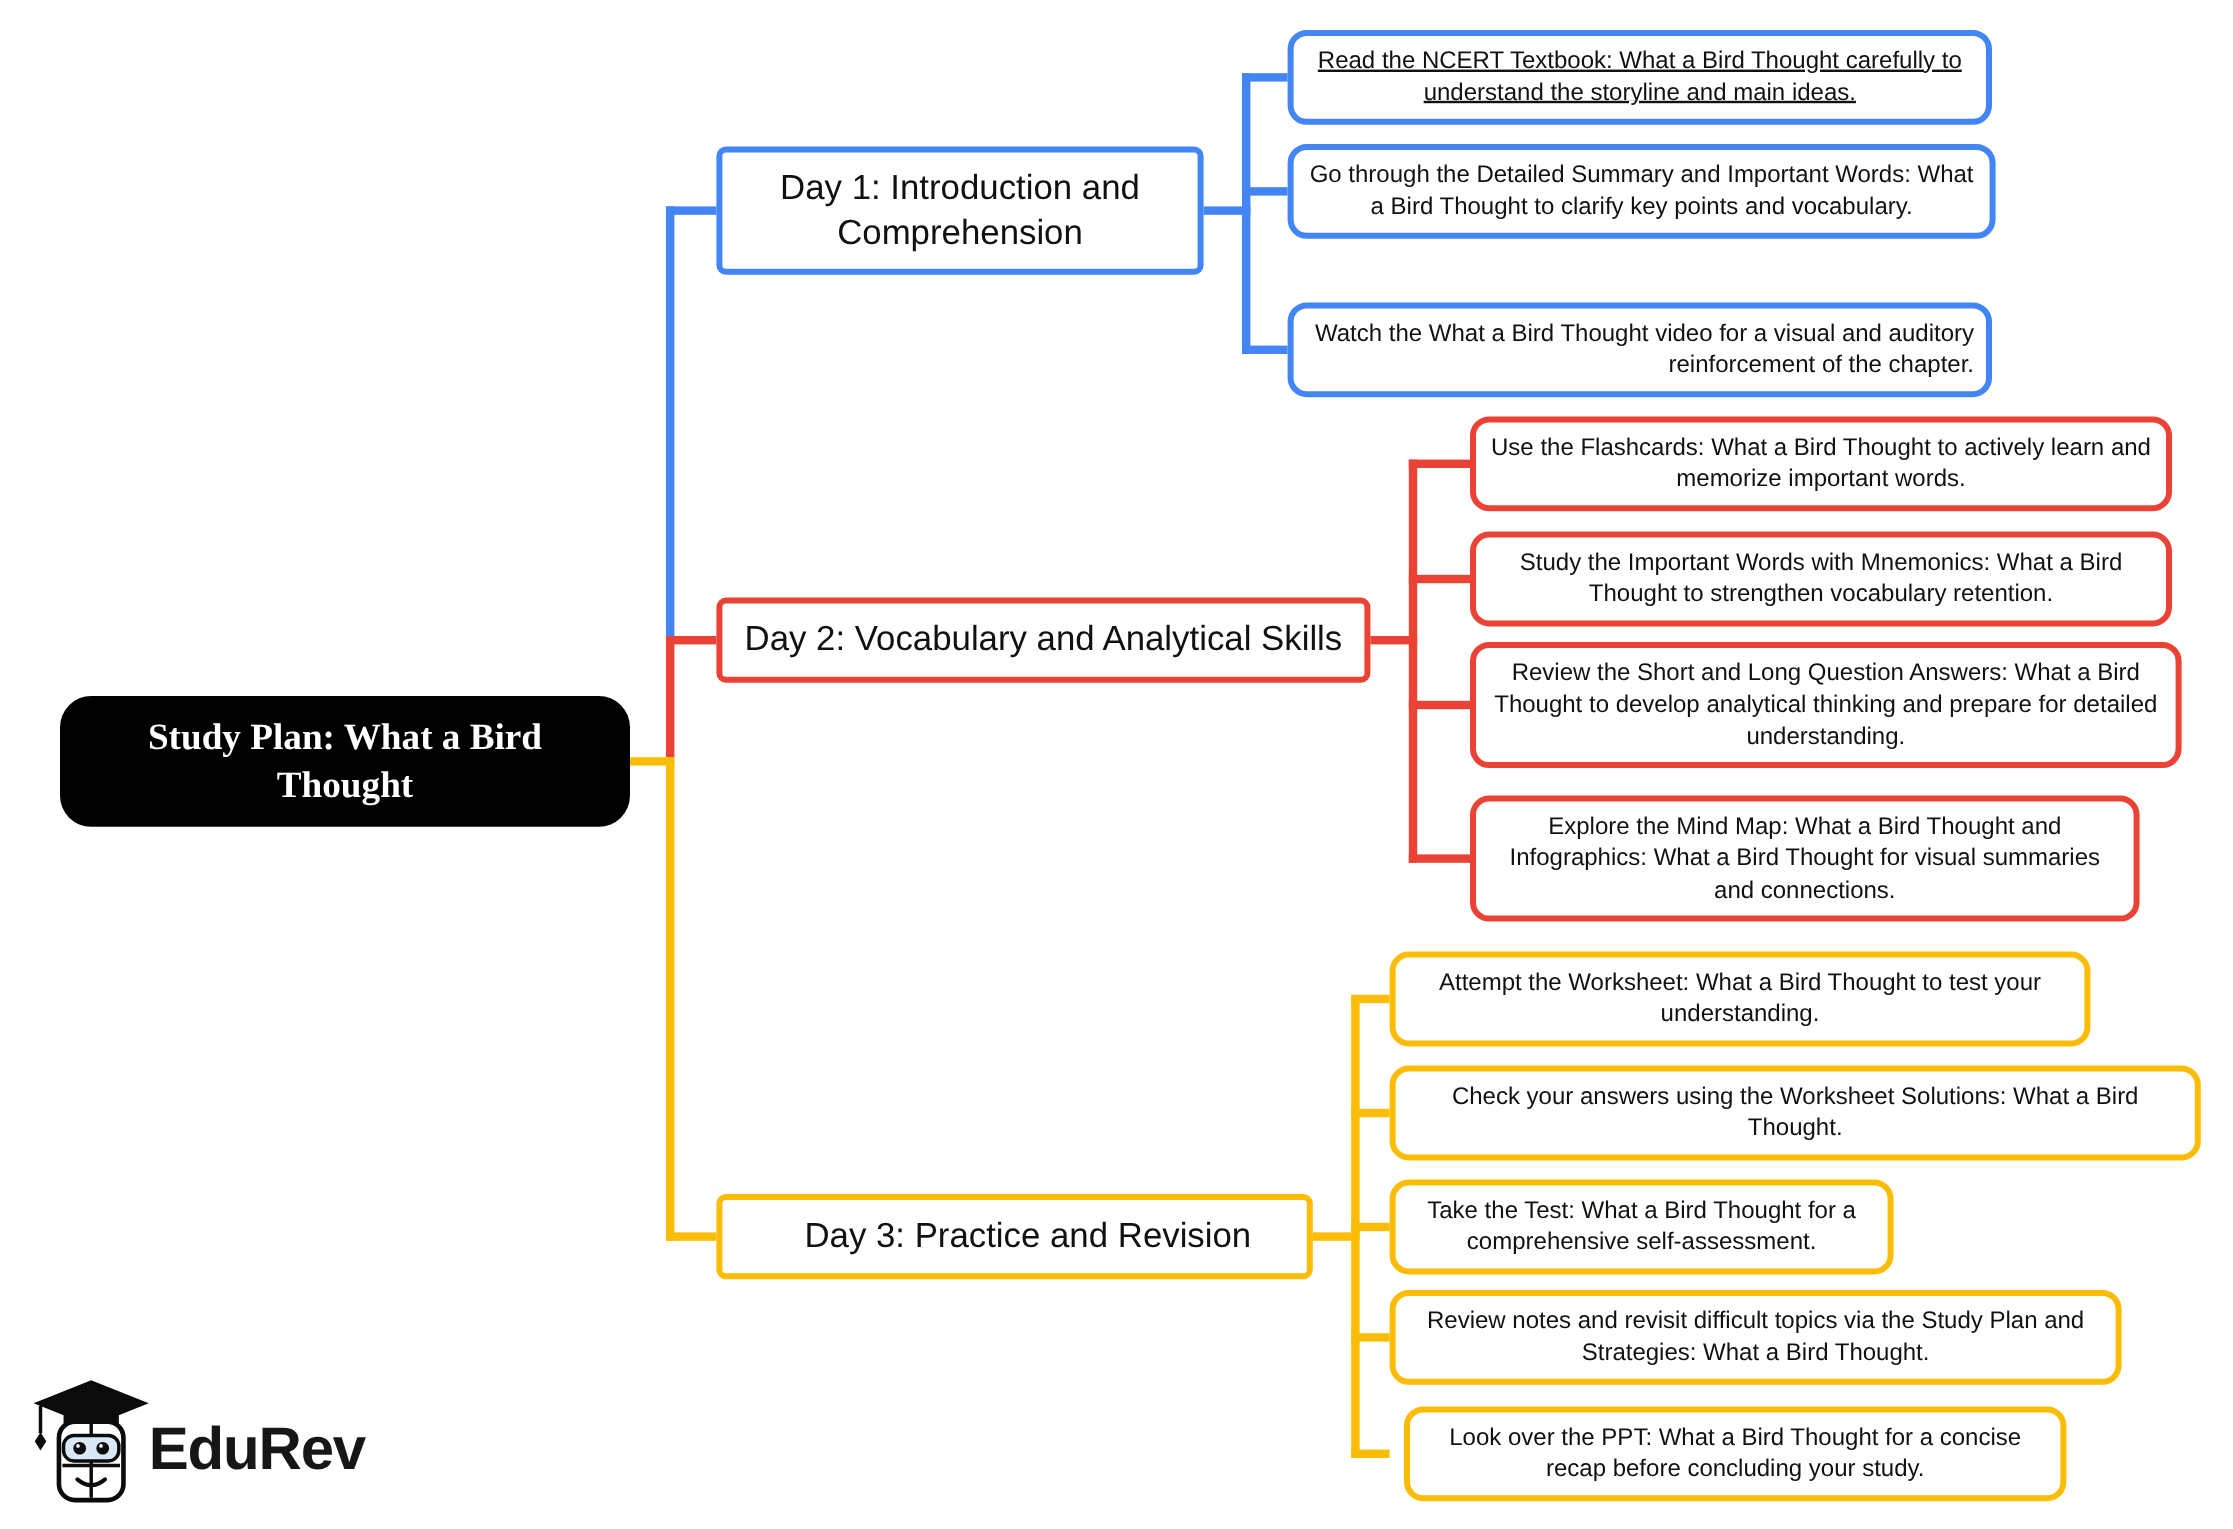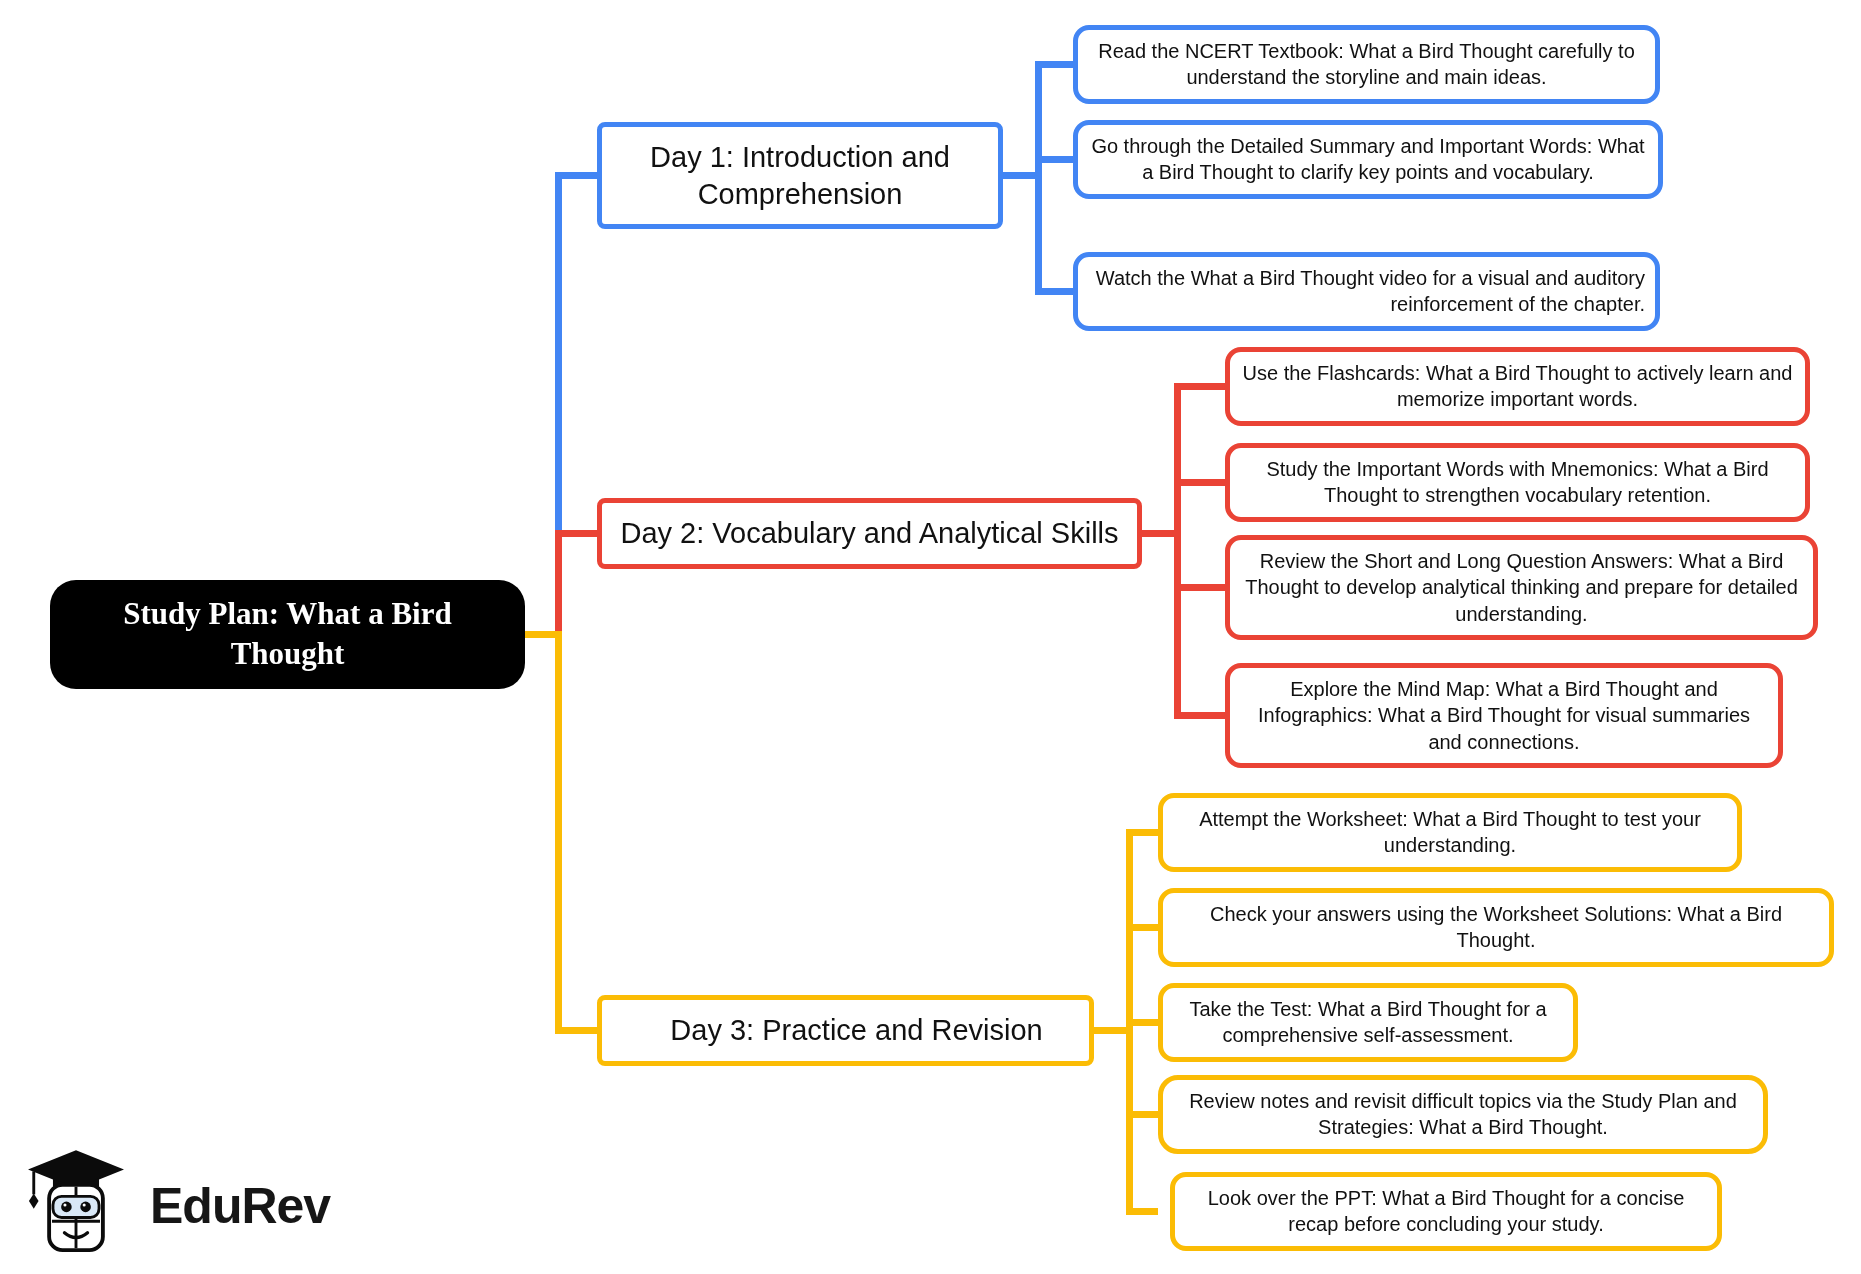--- a/index.html
+++ b/index.html
@@ -48,47 +48,47 @@
   #leaf-1-0{left:1225px;top:347px;width:585px;}
   #leaf-1-1{left:1225px;top:443px;width:585px;}
   #leaf-1-2{left:1225px;top:535px;width:593px;}
   #leaf-1-3{left:1225px;top:663px;width:558px;}
   #leaf-2-0{left:1158px;top:793px;width:584px;}
   #leaf-2-1{left:1158px;top:888px;width:676px;}
   #leaf-2-2{left:1158px;top:983px;width:420px;}
   #leaf-2-3{left:1158px;top:1075px;width:610px;}
   #leaf-2-4{left:1158px;top:1172px;width:552px;}
   
-  .logo{position:absolute;left:28px;top:1148px;display:flex;align-items:center;gap:26px;z-index:2;}
+  .logo{position:absolute;left:28px;top:1148px;display:flex;align-items:center;gap:0;z-index:2;}
   .logo-text{font-size:50px;font-weight:bold;color:#161616;letter-spacing:-1px;line-height:1;}
 </style>
 </head>
 <body>
 
 <div id="canvas">
 
   <div class="node root" id="root-node" style="background: rgb(0, 0, 0); color: rgb(255, 255, 255);">Study Plan: What a Bird Thought</div>
 
   <div class="node day" id="day-0" style="border-color: rgb(66, 133, 244);">Day 1: Introduction and Comprehension</div>
   <div class="node day" id="day-1" style="border-color: rgb(234, 67, 53);">Day 2: Vocabulary and Analytical Skills</div>
   <div class="node day" id="day-2" style="border-color: rgb(251, 188, 5);">Day 3: Practice and Revision</div>
 
-  <div class="node leaf" id="leaf-0-0" style="border-color: rgb(66, 133, 244);">Read the NCERT Textbook: What a Bird Thought carefully to understand the storyline and main ideas.</div>
+  <div class="node leaf" id="leaf-0-0" style="border-color: rgb(66, 133, 244); text-decoration: underline;">Read the NCERT Textbook: What a Bird Thought carefully to understand the storyline and main ideas.</div>
   <div class="node leaf" id="leaf-0-1" style="border-color: rgb(66, 133, 244);">Go through the Detailed Summary and Important Words: What a Bird Thought to clarify key points and vocabulary.</div>
   <div class="node leaf" id="leaf-0-2" style="border-color: rgb(66, 133, 244);">Watch the What a Bird Thought video for a visual and auditory reinforcement of the chapter.</div>
 
   <div class="node leaf" id="leaf-1-0" style="border-color: rgb(234, 67, 53);">Use the Flashcards: What a Bird Thought to actively learn and memorize important words.</div>
   <div class="node leaf" id="leaf-1-1" style="border-color: rgb(234, 67, 53);">Study the Important Words with Mnemonics: What a Bird Thought to strengthen vocabulary retention.</div>
   <div class="node leaf" id="leaf-1-2" style="border-color: rgb(234, 67, 53);">Review the Short and Long Question Answers: What a Bird Thought to develop analytical thinking and prepare for detailed understanding.</div>
   <div class="node leaf" id="leaf-1-3" style="border-color: rgb(234, 67, 53);">Explore the Mind Map: What a Bird Thought and Infographics: What a Bird Thought for visual summaries and connections.</div>
 
   <div class="node leaf" id="leaf-2-0" style="border-color: rgb(251, 188, 5);">Attempt the Worksheet: What a Bird Thought to test your understanding.</div>
   <div class="node leaf" id="leaf-2-1" style="border-color: rgb(251, 188, 5);">Check your answers using the Worksheet Solutions: What a Bird Thought.</div>
   <div class="node leaf" id="leaf-2-2" style="border-color: rgb(251, 188, 5);">Take the Test: What a Bird Thought for a comprehensive self-assessment.</div>
-  <div class="node leaf" id="leaf-2-3" style="border-color: rgb(251, 188, 5); border-radius: 20px;">Review notes and revisit difficult topics via the Study Plan and Strategies: What a Bird Thought.</div>
+  <div class="node leaf" id="leaf-2-3" style="border-color: rgb(251, 188, 5);">Review notes and revisit difficult topics via the Study Plan and Strategies: What a Bird Thought.</div>
   <div class="node leaf" id="leaf-2-4" style="border-color: rgb(251, 188, 5); margin-left: 12px;">Look over the PPT: What a Bird Thought for a concise recap before concluding your study.</div>
 
   <div class="logo">
     <span>
       <svg width="96" height="112" viewBox="0 0 100 112" aria-hidden="true">
 
         <polygon points="50,0 100,20 50,40 0,20" fill="#0b0b0b"></polygon>
         <path d="M26,29 Q50,43 74,29 L74,38 Q50,52 26,38 Z" fill="#0b0b0b"></path>
 
         <path d="M6,22 L6,46" stroke="#0b0b0b" stroke-width="3" fill="none"></path>

